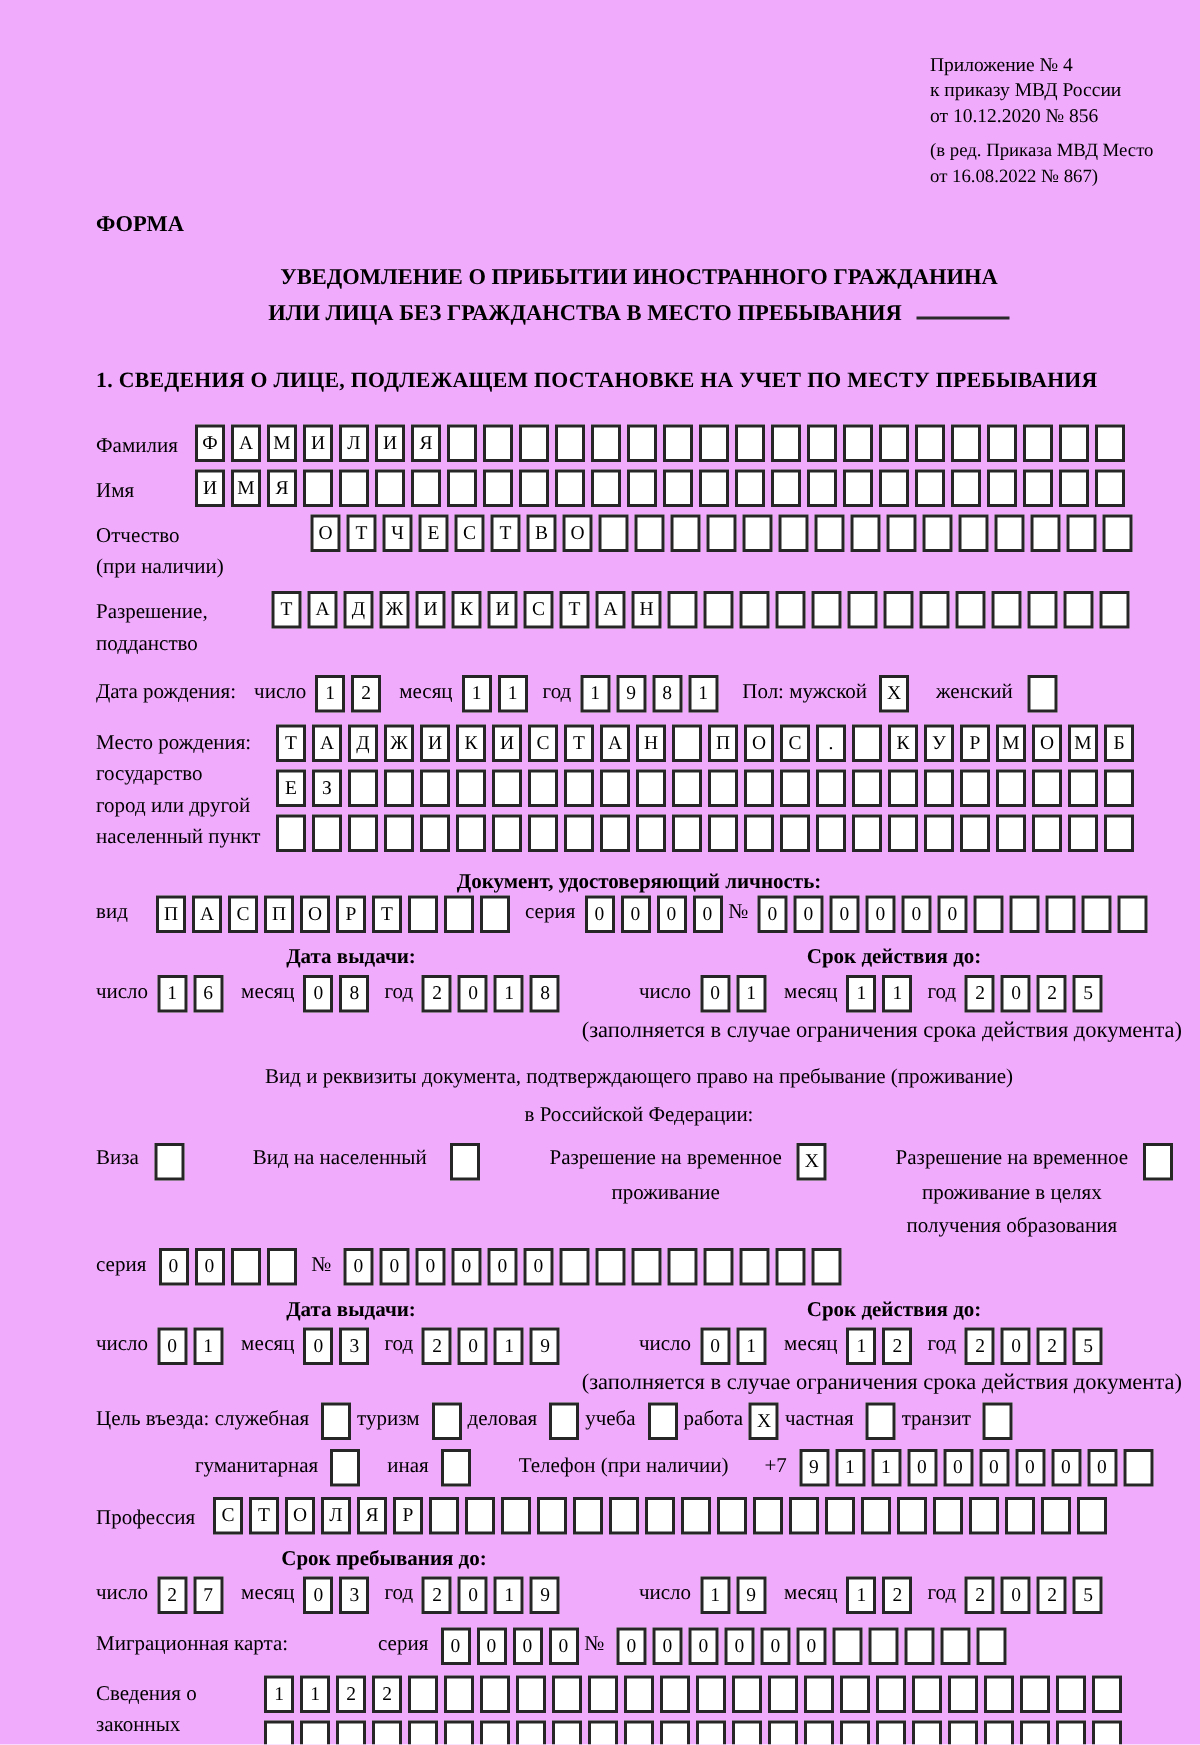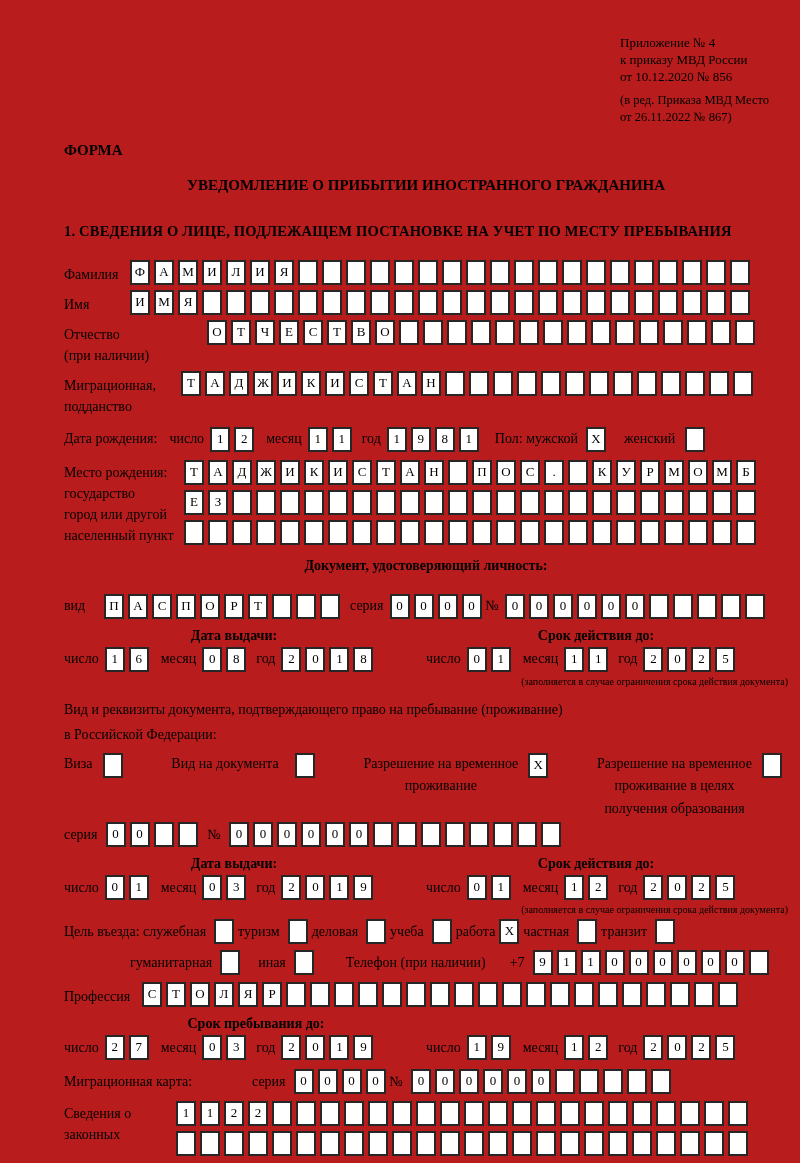--- a/index.html
+++ b/index.html
@@ -1,18 +1,18 @@
 <!DOCTYPE html>
 <html><head>
 <meta charset="utf-8">
 <style>
   * { box-sizing: border-box; }
   html,body { margin:0; padding:0; background:#fff; }
   .page {
-    width:800px; height:1163px; background:#b91c1c; color:#000;
+    width:800px; height:1163px; background:#f0abfc; color:#000;
     font-family:"Liberation Serif","DejaVu Serif",serif; font-size:14px;
     padding:34px 12px 16px 64px; overflow:hidden; position:relative;
   }
   
   .annex { margin-left:556px; font-size:13px; line-height:1.32; }
   .annex .rev { margin-top:7px; font-size:12.5px; }
   .forma { text-align:left; margin-right:28px; margin-top:17px; font-weight:bold; font-size:15px; }
   .title { text-align:center; font-weight:bold; font-size:15px; margin-top:15px; line-height:1.55; }
   .title-underline { display:inline-block; width:62px; border-bottom:2px solid #2a2a2a; height:13px; margin-left:10px; }
   .sec-heading { font-weight:bold; font-size:14.5px; margin-top:25px; letter-spacing:0.2px; }
@@ -37,50 +37,53 @@
   .stack .cells { margin-bottom:5px; }
 
   .doc-heading { text-align:center; font-weight:bold; font-size:14px; margin-top:8px; }
 
   .dates-head { display:flex; margin-top:9px; font-weight:bold; }
   .dh-left { width:340px; text-align:center; }
   .dh-right { width:340px; margin-left:22px; text-align:center; }
   .dates-row { display:flex; align-items:center; margin-top:3px; }
   .dgroup { display:flex; align-items:center; width:340px; flex:none; }
   .dgroup.right { margin-left:22px; }
-  .limited-note { text-align:right; font-size:10px; margin-top:4px; }
-
-  .para { margin-top:10px; line-height:1.8; }
+  .limited-note { text-align:right; font-size:15px; margin-top:4px; }
+
+  .para { margin-top:10px; line-height:1.8;text-align:center; }
 
   .permit-row { display:flex; align-items:flex-start; justify-content:space-between; margin-top:6px; padding-right:2px; }
   .chk-unit { display:flex; align-items:flex-start; }
   .chk-text { text-align:center; line-height:1.6; margin-right:10px; }
   .purpose-row { display:flex; align-items:center; margin-top:4px; padding-right:2px; }
   .pair { display:flex; align-items:center; }
   .pair .lbl { margin-right:8px; }
 </style>
 </head>
 <body>
 
 <div class="page">
 
   <div class="annex">
     <div>Приложение № 4</div>
     <div>к приказу МВД России</div>
     <div>от 10.12.2020 № 856</div>
     <div class="rev">
       <div>(в ред. Приказа МВД Место</div>
-      <div>от 26.11.2022 № 867)</div>
+      <div>от 16.08.2022 № 867)</div>
     </div>
   </div>
 
   <div class="forma">ФОРМА</div>
 
   <div class="title">
     <div>УВЕДОМЛЕНИЕ О ПРИБЫТИИ ИНОСТРАННОГО ГРАЖДАНИНА</div>
+    <div>
+      <span>ИЛИ ЛИЦА БЕЗ ГРАЖДАНСТВА В МЕСТО ПРЕБЫВАНИЯ</span><span class="title-underline"></span>
+    </div>
   </div>
 
   <div class="sec-heading">1. СВЕДЕНИЯ О ЛИЦЕ, ПОДЛЕЖАЩЕМ ПОСТАНОВКЕ НА УЧЕТ ПО МЕСТУ ПРЕБЫВАНИЯ</div>
 
   <div class="frow" style="margin-top:20px">
     <span class="flabel w66">Фамилия</span>
     <span class="cells">
         <span class="cell">Ф</span>
         <span class="cell">А</span>
         <span class="cell">М</span>
@@ -169,21 +172,21 @@
         <span class="cell"></span>
         <span class="cell"></span>
         <span class="cell"></span>
         <span class="cell"></span>
         <span class="cell"></span>
       </span>
   </div>
 
   <div class="frow">
     <span class="flabel w117">
-      <div>Миграционная,</div>
+      <div>Разрешение,</div>
       <div>подданство</div>
     </span>
     <span class="cells">
         <span class="cell">Т</span>
         <span class="cell">А</span>
         <span class="cell">Д</span>
         <span class="cell">Ж</span>
         <span class="cell">И</span>
         <span class="cell">К</span>
         <span class="cell">И</span>
@@ -320,21 +323,21 @@
           <span class="cell"></span>
           <span class="cell"></span>
           <span class="cell"></span>
           <span class="cell"></span>
         </span>
     </span>
   </div>
 
   <div class="doc-heading">Документ, удостоверяющий личность:</div>
 
-  <div class="inline-row" style="margin-top:20px">
+  <div class="inline-row" style="margin-top:0">
     <span class="lbl" style="width:40px">вид</span>
     <span class="cells">
         <span class="cell">П</span>
         <span class="cell">А</span>
         <span class="cell">С</span>
         <span class="cell">П</span>
         <span class="cell">О</span>
         <span class="cell">Р</span>
         <span class="cell">Т</span>
         <span class="cell"></span>
@@ -416,21 +419,21 @@
   </div>
 
   <div class="permit-row">
     <span class="chk-unit">
       <span class="chk-text">Виза</span>
       <span class="cells">
           <span class="cell"></span>
         </span>
     </span>
     <span class="chk-unit">
-      <span class="chk-text" style="margin-right:16px">Вид на документа</span>
+      <span class="chk-text" style="margin-right:16px">Вид на населенный</span>
       <span class="cells">
           <span class="cell"></span>
         </span>
     </span>
     <span class="chk-unit">
       <span class="chk-text">
         <div>Разрешение на временное</div>
         <div>проживание</div>
       </span>
       <span class="cells">

